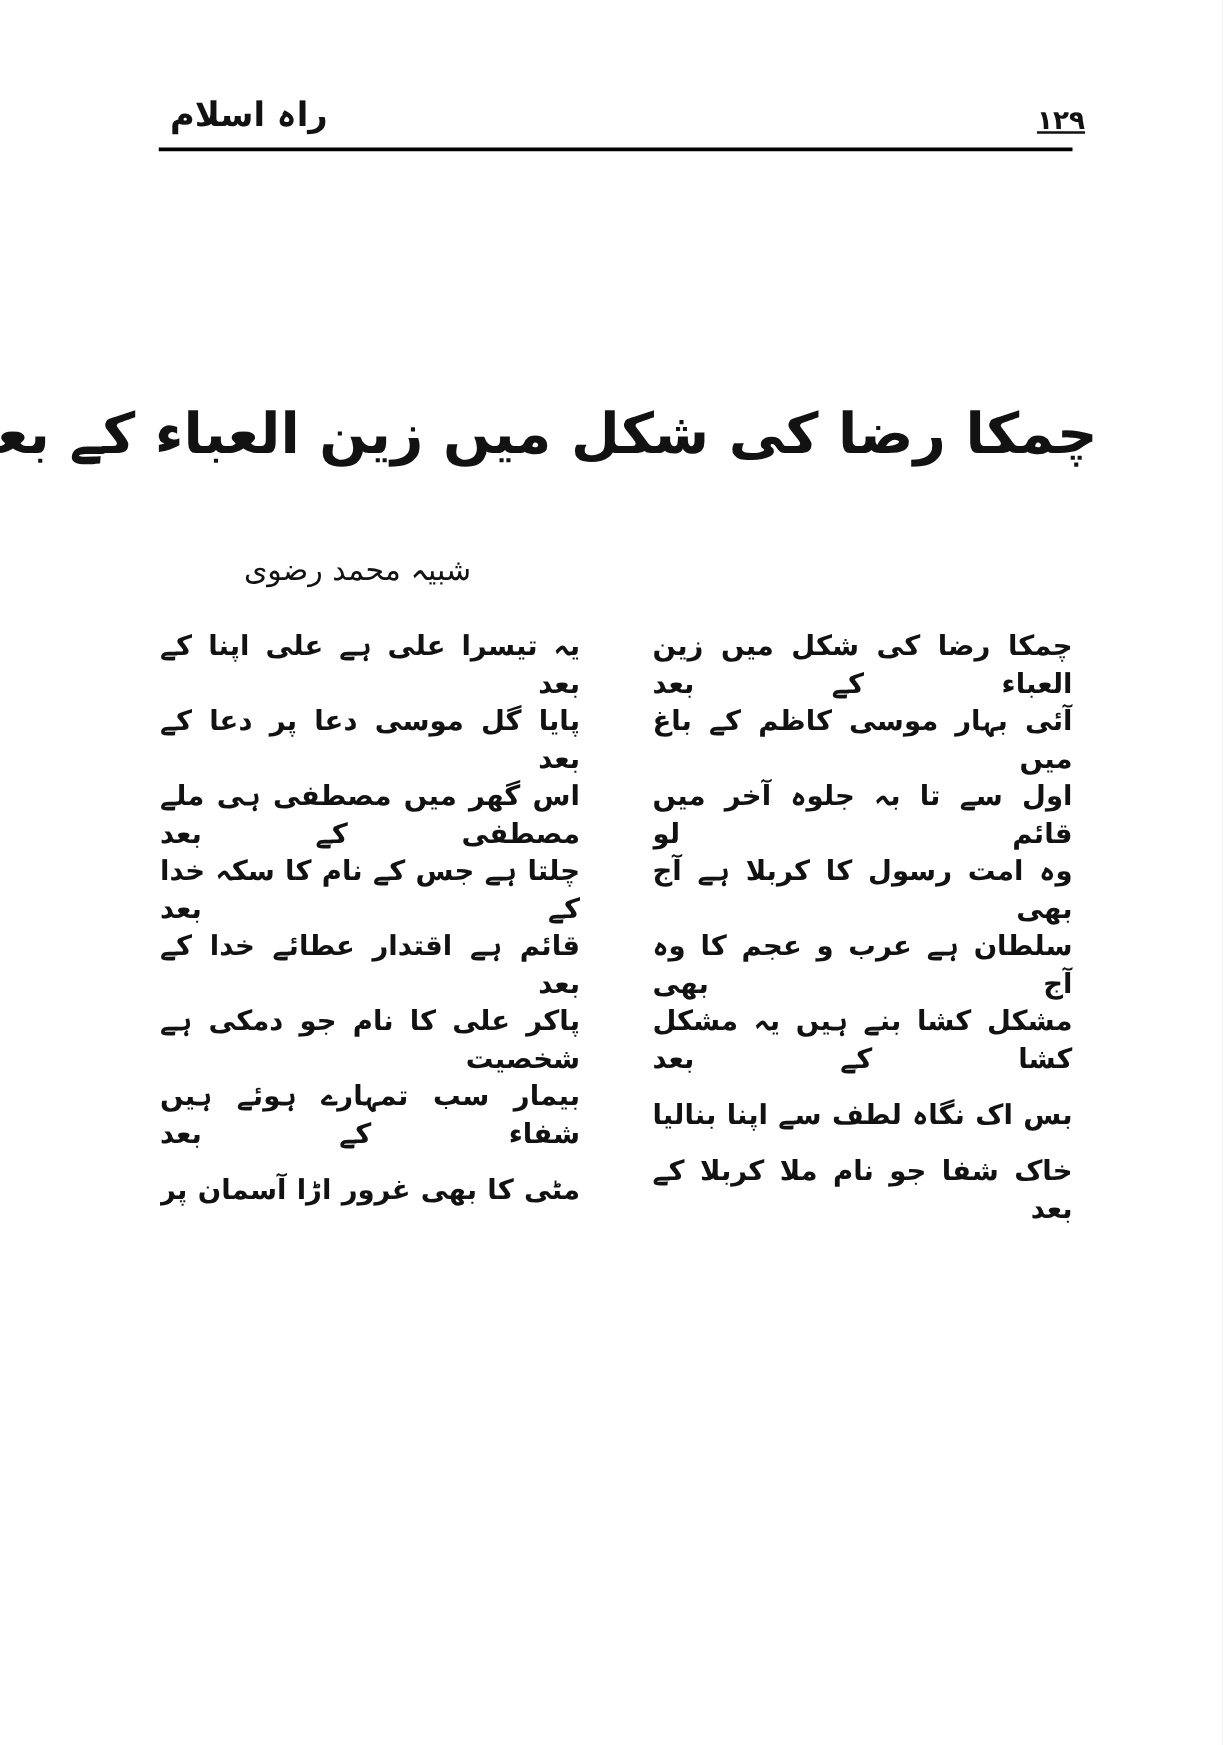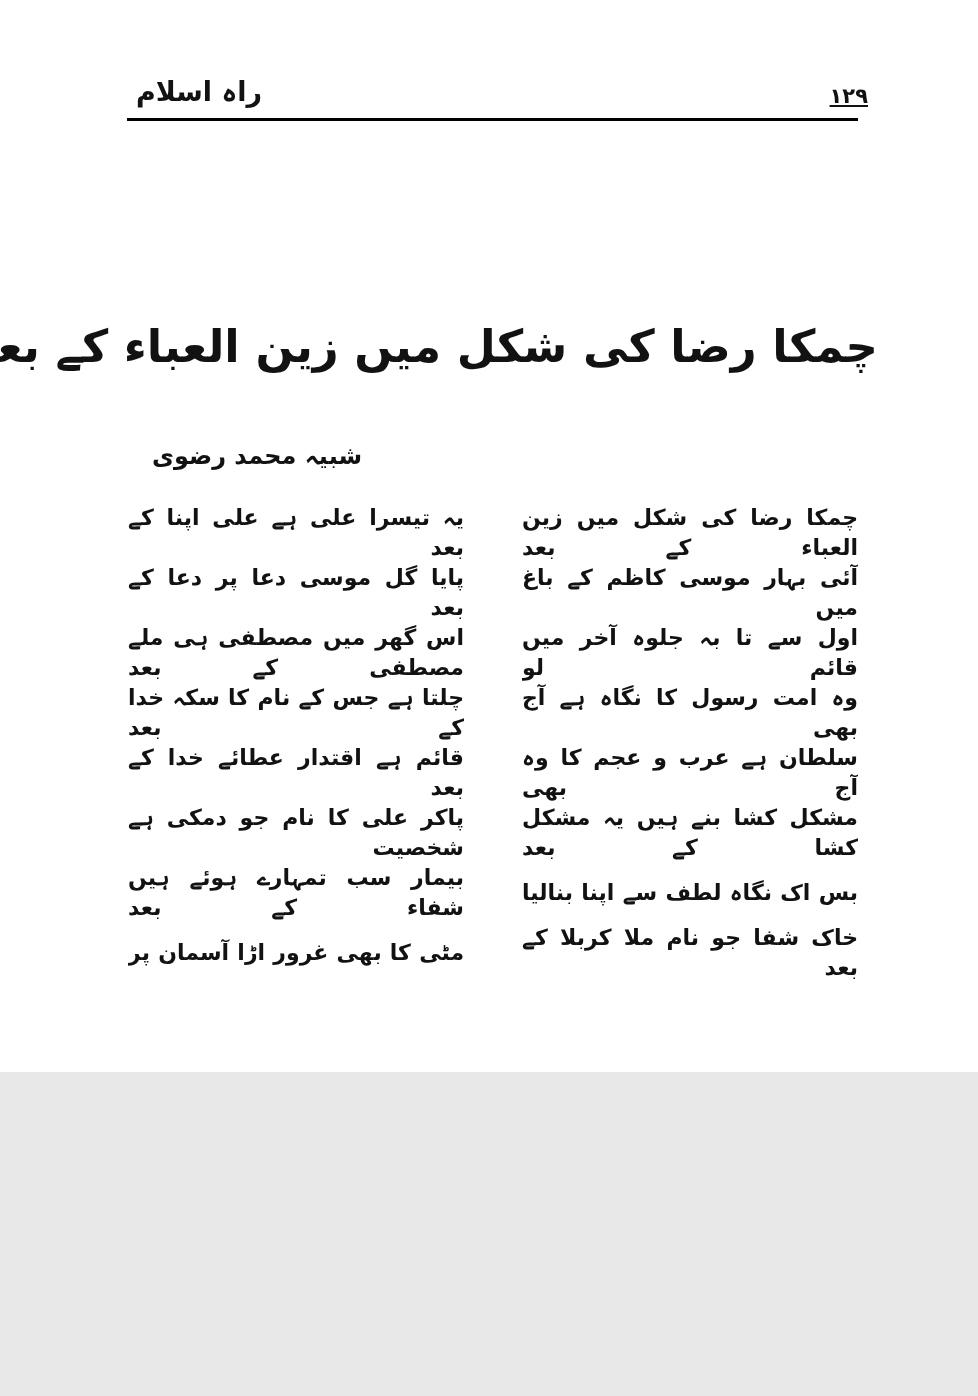--- a/index.html
+++ b/index.html
@@ -1,20 +1,20 @@
 <!DOCTYPE html>
 <html lang="ur" dir="rtl"><head>
 <meta charset="utf-8">
 <style>
   * { margin: 0; padding: 0; box-sizing: border-box; }
   html, body { background: #e8e8e8; }
   .page {
     position: relative;
     width: 978px;
-    height: 1072px;
+    height: 1396px;
     margin: 0 auto;
     background: #ffffff;
     color: #121212;
     font-family: "DejaVu Sans", sans-serif;
     direction: rtl;
     overflow: hidden;
   }
   
   .magazine-title {
     position: absolute;
@@ -54,23 +54,23 @@
     line-height: 1.55;
     white-space: nowrap;
   }
   
   .poem-author {
     position: absolute;
     left: 137px;
     top: 442px;
     width: 240px;
     direction: rtl;
-    text-align: center;
+    text-align: right;
     font-size: 24px;
-    font-weight: 700;
+    font-weight: 400;
   }
   
   .poem {
     position: absolute;
     left: 128px;
     top: 503px;
     width: 730px;
     direction: rtl;
   }
   .couplet {
@@ -119,21 +119,21 @@
       <div class="hemistich">آئی بہار موسی کاظم کے باغ میں</div>
       <div class="hemistich">پایا گل موسی دعا پر دعا کے بعد</div>
     </div>
 
     <div class="couplet">
       <div class="hemistich">اول سے تا بہ جلوہ آخر میں قائم لو</div>
       <div class="hemistich">اس گھر میں مصطفی ہی ملے مصطفی کے بعد</div>
     </div>
 
     <div class="couplet">
-      <div class="hemistich">وہ امت رسول کا نگاہ ہے آج بھی</div>
+      <div class="hemistich">وہ امت رسول کا کربلا ہے آج بھی</div>
       <div class="hemistich">چلتا ہے جس کے نام کا سکہ خدا کے بعد</div>
     </div>
 
     <div class="couplet">
       <div class="hemistich">سلطان ہے عرب و عجم کا وہ آج بھی</div>
       <div class="hemistich">قائم ہے اقتدار عطائے خدا کے بعد</div>
     </div>
 
     <div class="couplet">
       <div class="hemistich">مشکل کشا بنے ہیں یہ مشکل کشا کے بعد</div>

